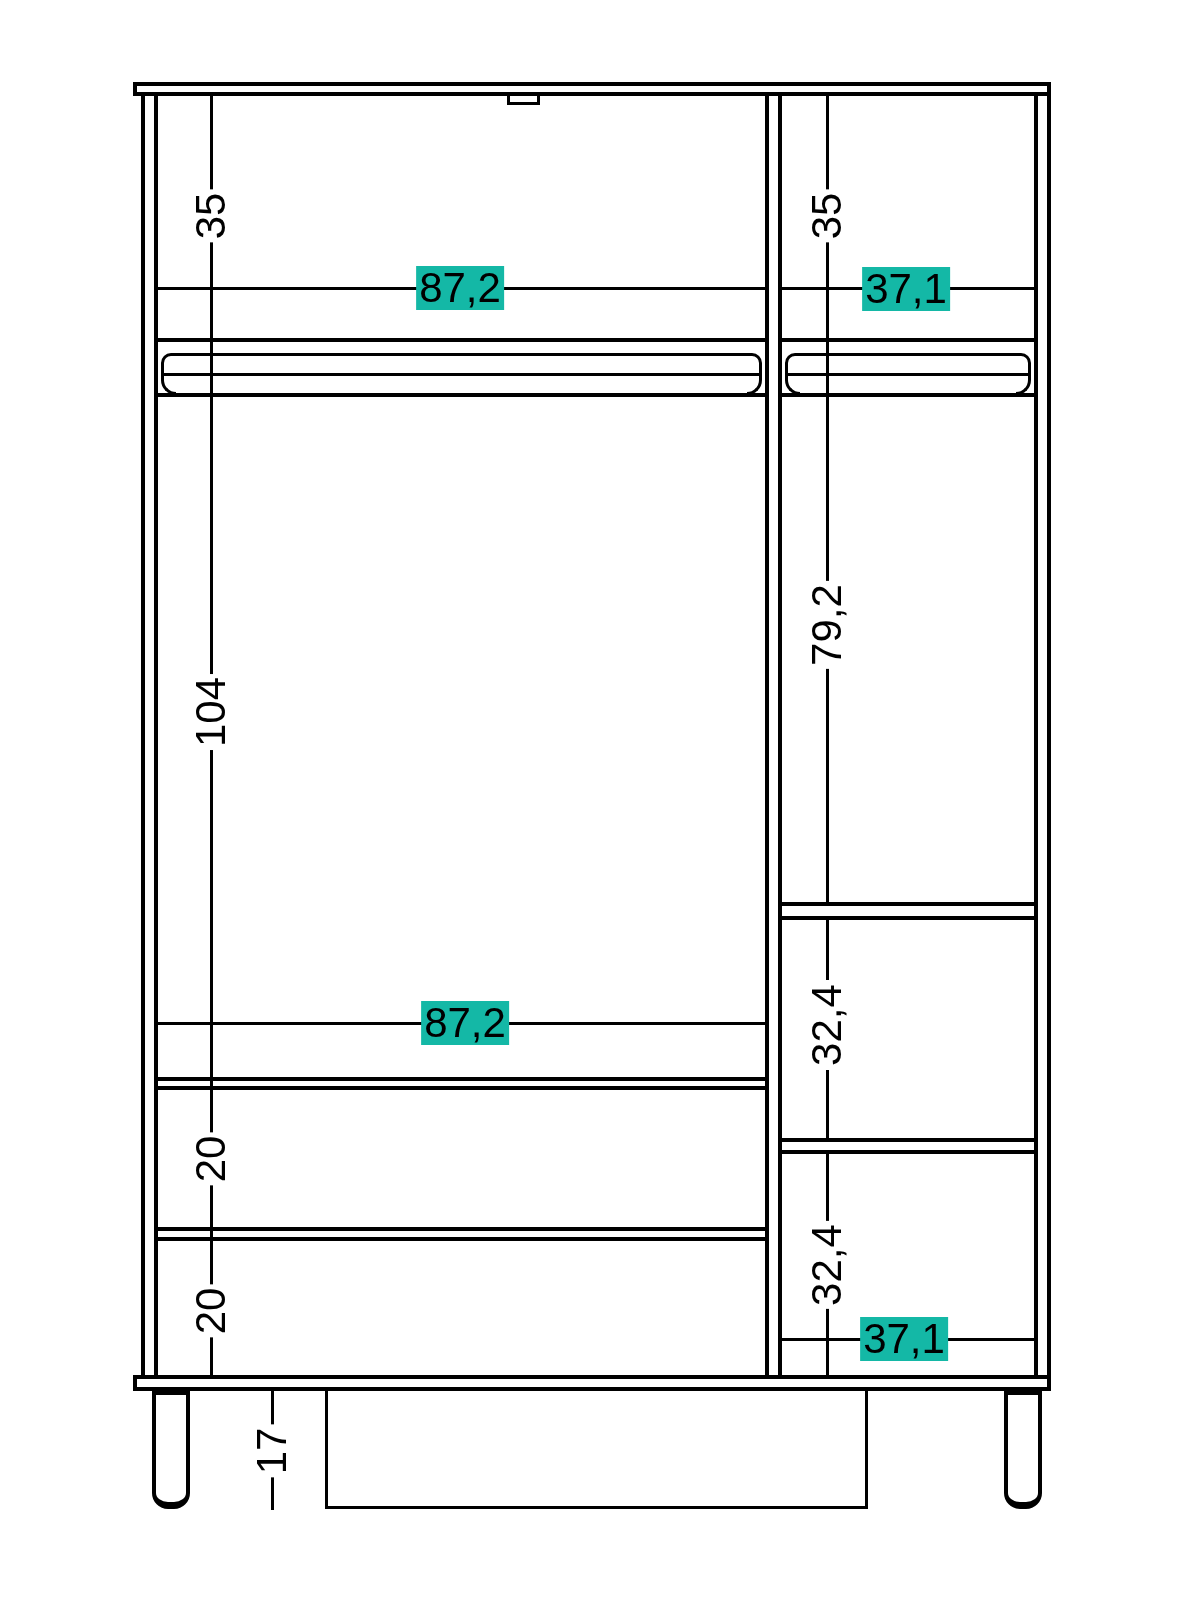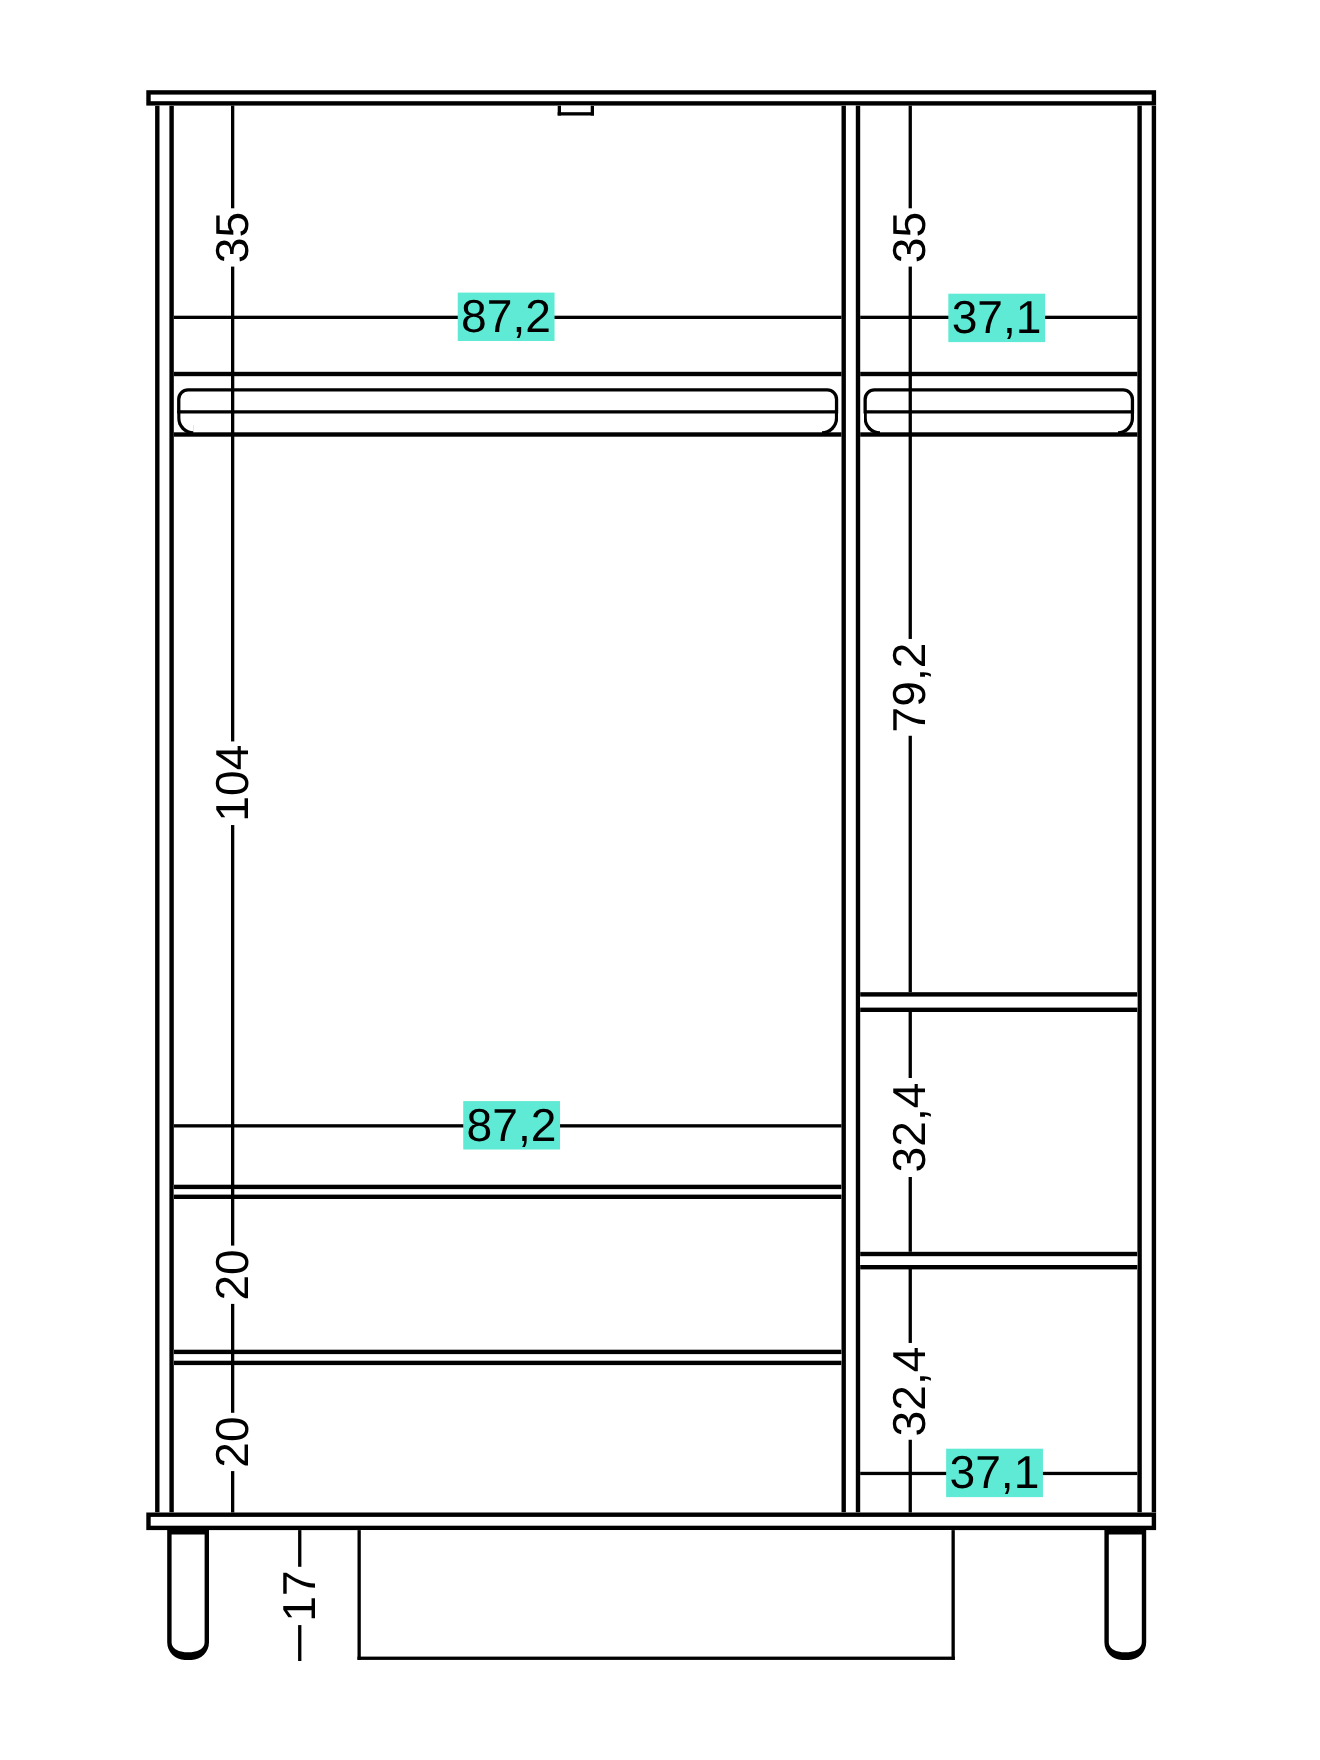--- a/index.html
+++ b/index.html
@@ -24,21 +24,21 @@
   .rod{border:3px solid #000;border-radius:10px 10px 0 0;background:#fff;}
   .footL{border-left:3px solid #000;border-bottom:3px solid #000;border-bottom-left-radius:15px;}
   .footR{border-right:3px solid #000;border-bottom:3px solid #000;border-bottom-right-radius:15px;}
   
   .leg{border:4px solid #000;border-bottom-width:7px;border-radius:0 0 16px 16px;background:#fff;}
   
   .lbl{
     font-size:42px;
     line-height:1;
     color:#000;
-    background:#5eead4;
+    background:#14b8a6;
     padding:1px 3px;
     white-space:nowrap;
     transform:translate(-50%,-50%);
     z-index:5;
   }
   .vlbl{
     font-size:42px;
     line-height:1;
     color:#000;
     background:#fff;

